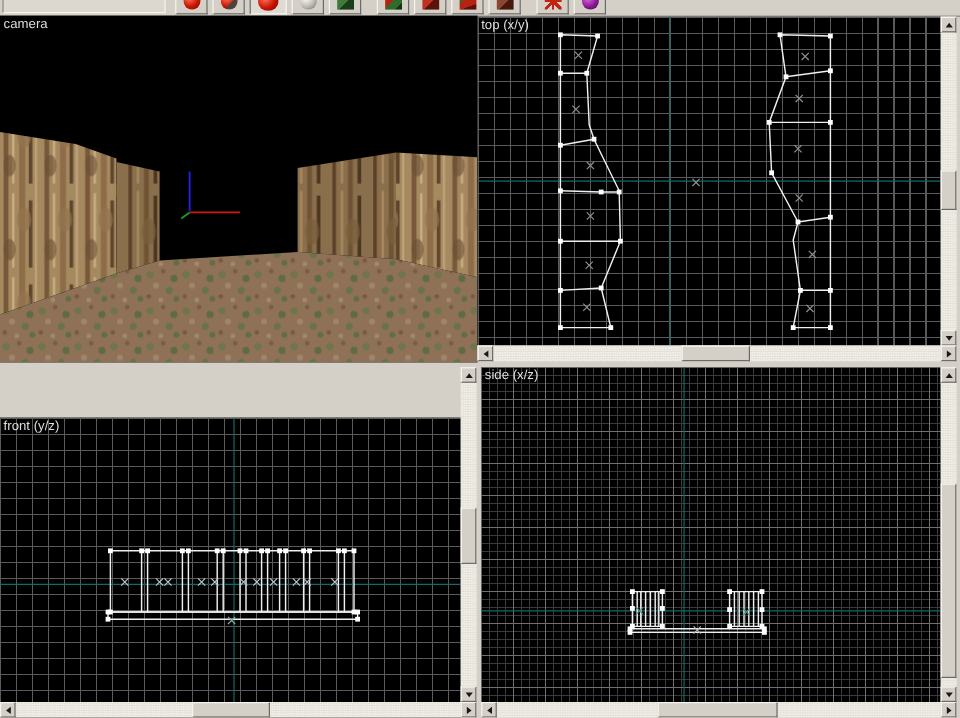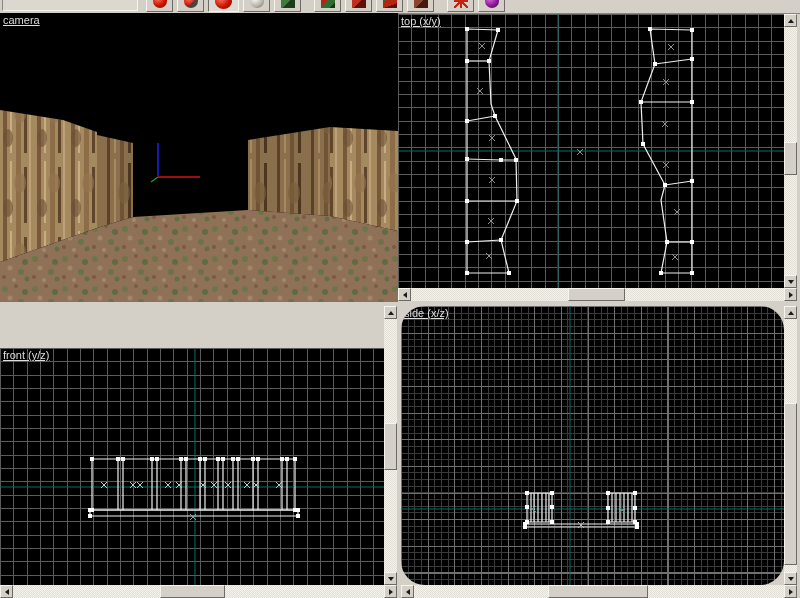--- a/index.html
+++ b/index.html
@@ -37,29 +37,29 @@
     linear-gradient(45deg, transparent 44%, #c22411 44% 56%, transparent 56%),
     linear-gradient(-45deg, transparent 44%, #c22411 44% 56%, transparent 56%),
     linear-gradient(0deg, transparent 44%, #c22411 44% 56%, transparent 56%),
     linear-gradient(90deg, transparent 44%, #c22411 44% 56%, transparent 56%);}
   .ic-purple-sphere{border-radius:50%;
     background:radial-gradient(circle at 35% 30%, #e070e0, #8c1a96 55%, #3c0a46 95%);}
   
   .pane{position:absolute;}
   .content{position:absolute;background:#000;overflow:hidden;}
   .content svg{position:absolute;left:0;top:0;}
-  .vplabel{position:absolute;top:1px;left:3px;color:#dedede;font-size:11px;line-height:12px;z-index:6;text-decoration:underline;}
+  .vplabel{position:absolute;top:1px;left:3px;color:#dedede;font-size:11px;line-height:12px;z-index:6;}
   .grid13{background-image:
     repeating-linear-gradient(to right,#5a5a5a 0px,#5a5a5a 1px,transparent 1px,transparent 13.33px),
     repeating-linear-gradient(to bottom,#5a5a5a 0px,#5a5a5a 1px,transparent 1px,transparent 13.33px);}
   .gridside{background-image:
     repeating-linear-gradient(to right,#707070 0px,#707070 1px,transparent 1px,transparent 26.65px),
     repeating-linear-gradient(to bottom,#707070 0px,#707070 1px,transparent 1px,transparent 26.65px),
     repeating-linear-gradient(to right,#3a3a3a 0px,#3a3a3a 1px,transparent 1px,transparent 6.66px),
-    repeating-linear-gradient(to bottom,#3a3a3a 0px,#3a3a3a 1px,transparent 1px,transparent 6.66px); border-radius: 24px;}
+    repeating-linear-gradient(to bottom,#3a3a3a 0px,#3a3a3a 1px,transparent 1px,transparent 6.66px);}
   
   .sb{position:absolute;background:#ebe8e0;
     background-image:repeating-conic-gradient(#f4f2ec 0 25%, #e2dfd6 0 50%);background-size:2px 2px;}
   .sbtn{position:absolute;width:13px;height:13px;background:#d4d0c8;box-sizing:border-box;
     border:1px solid;border-color:#f6f4ee #6e6a66 #6e6a66 #f6f4ee;
     display:flex;align-items:center;justify-content:center;}
   .thumb{position:absolute;background:#d4d0c8;box-sizing:border-box;
     border:1px solid;border-color:#f6f4ee #6e6a66 #6e6a66 #f6f4ee;}
   .sb.v .thumb{left:0;width:13px;}
   .sb.h .thumb{top:0;height:13px;}

